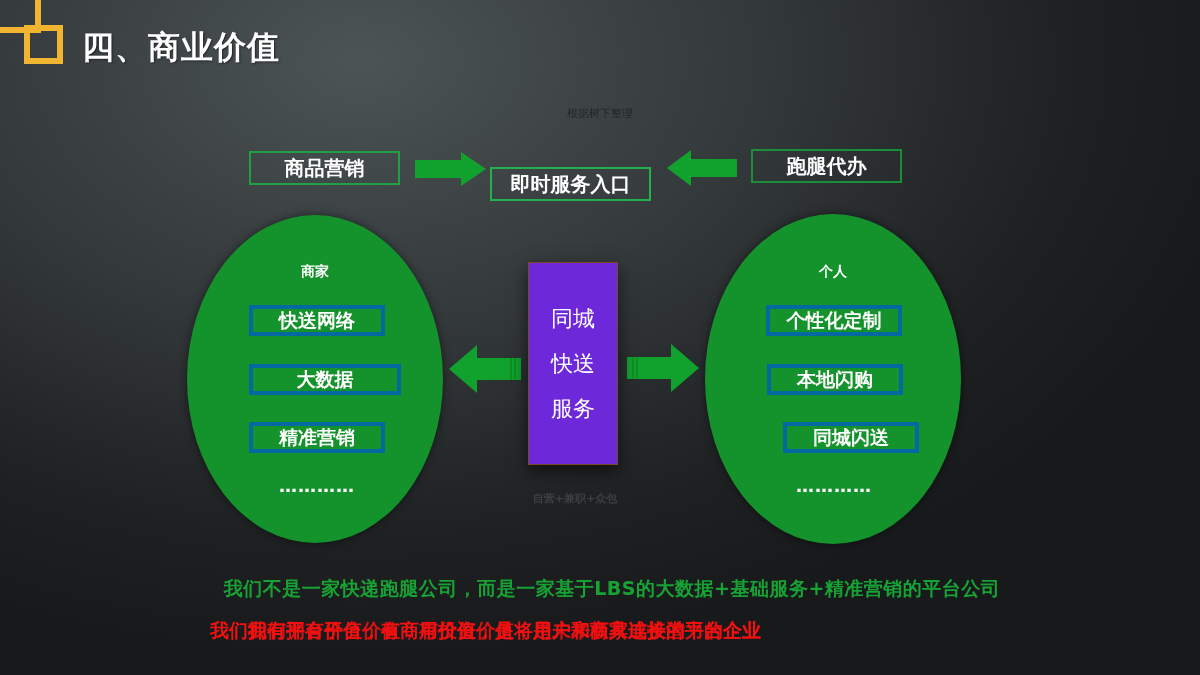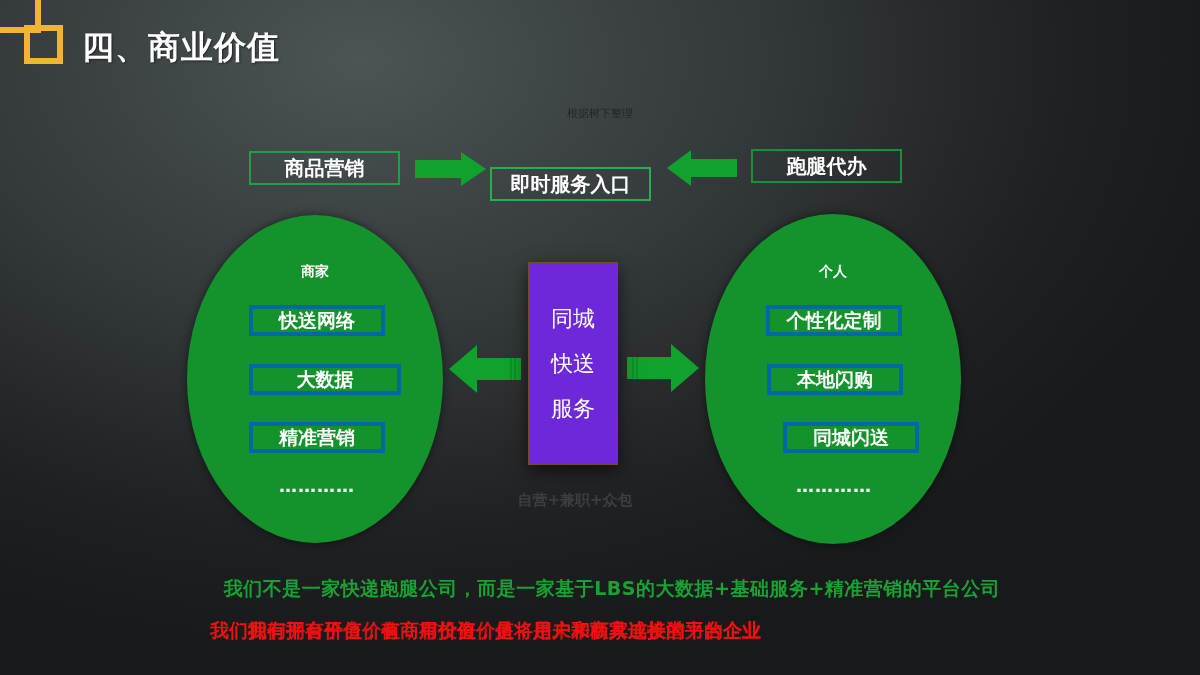--- a/index.html
+++ b/index.html
@@ -26,21 +26,21 @@
     height:31px; box-sizing:border-box; display:flex; align-items:center; justify-content:center;
   }
   .dots { color:#fff; font-size:18px; font-weight:bold; text-align:center; letter-spacing:1px; }
   .center-box {
     left:528px; top:262px; width:90px; height:203px; background:#6d28d9;
     border:1px solid #7a4a22; box-sizing:border-box;
     box-shadow: 0 6px 16px rgba(0,0,0,0.6);
     display:flex; flex-direction:column; align-items:center; justify-content:center;
   }
   .center-line { color:#fff; font-size:22px; line-height:45px; font-family:"DejaVu Serif", serif; }
-  .caption-mid { left:490px; top:491px; width:170px; text-align:center; font-size:15px; font-weight:bold; color:#3b3f40; }
+  .caption-mid { left:490px; top:491px; width:170px; text-align:center; font-size:11px; font-weight:bold; color:#3b3f40; }
   .bottom-green { left:0; width:1200px; top:576px; text-align:center; font-size:19px; font-weight:bold; color:#17a234; letter-spacing:0.5px;padding-left:12px; }
   .bottom-red { top:618px; font-size:19px; font-weight:bold; color:#f31010; white-space:nowrap; }
 </style>
 </head>
 <body>
 
 <svg class="abs logo-mark" viewBox="0 0 70 70">
   <path d="M38 0 V30 H0" fill="none" stroke="#f2b531" stroke-width="6"></path>
   <rect x="27" y="28" width="33" height="33" fill="none" stroke="#f2b531" stroke-width="6"></rect>
 </svg>

